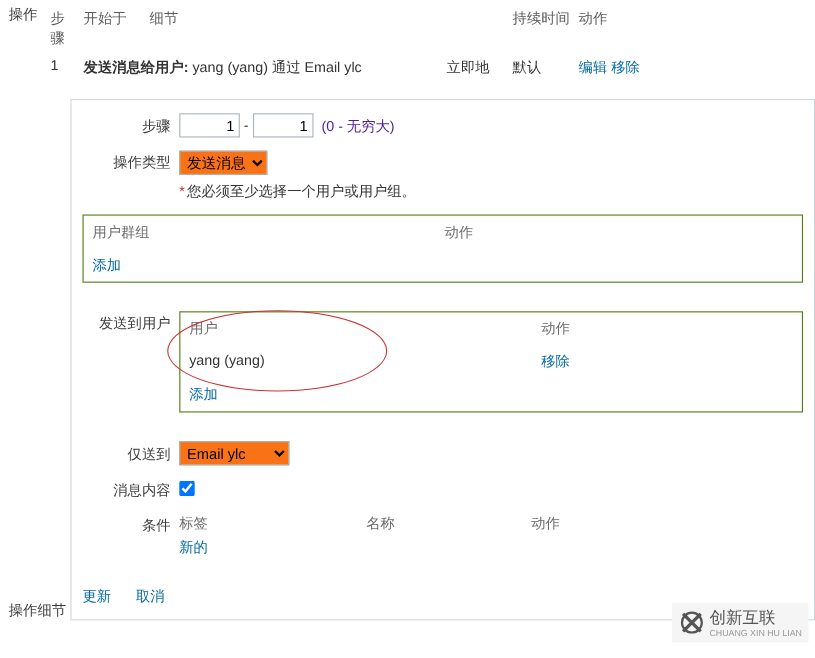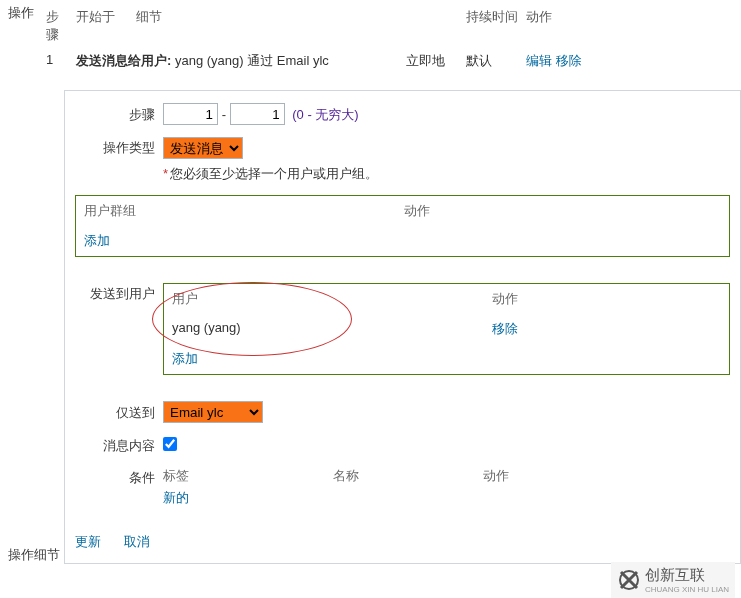--- a/index.html
+++ b/index.html
@@ -116,21 +116,21 @@
       width: 14px; height: 14px;
     }
     
     .form-footer {
       margin-top: 6px;
     }
     
     .logo {
       position: absolute;
       right: 6px;
-      bottom: 0;
+      bottom: 14px;
       display: flex;
       align-items: center;
       padding: 4px 6px;
       background: #f5f5f5;
       color: #555;
     }
     .logo svg { margin-right: 4px; }
     .logo .big { font-size: 15px; }
     .logo .small { font-size: 8px; display: block; color: #999; }
   </style>

